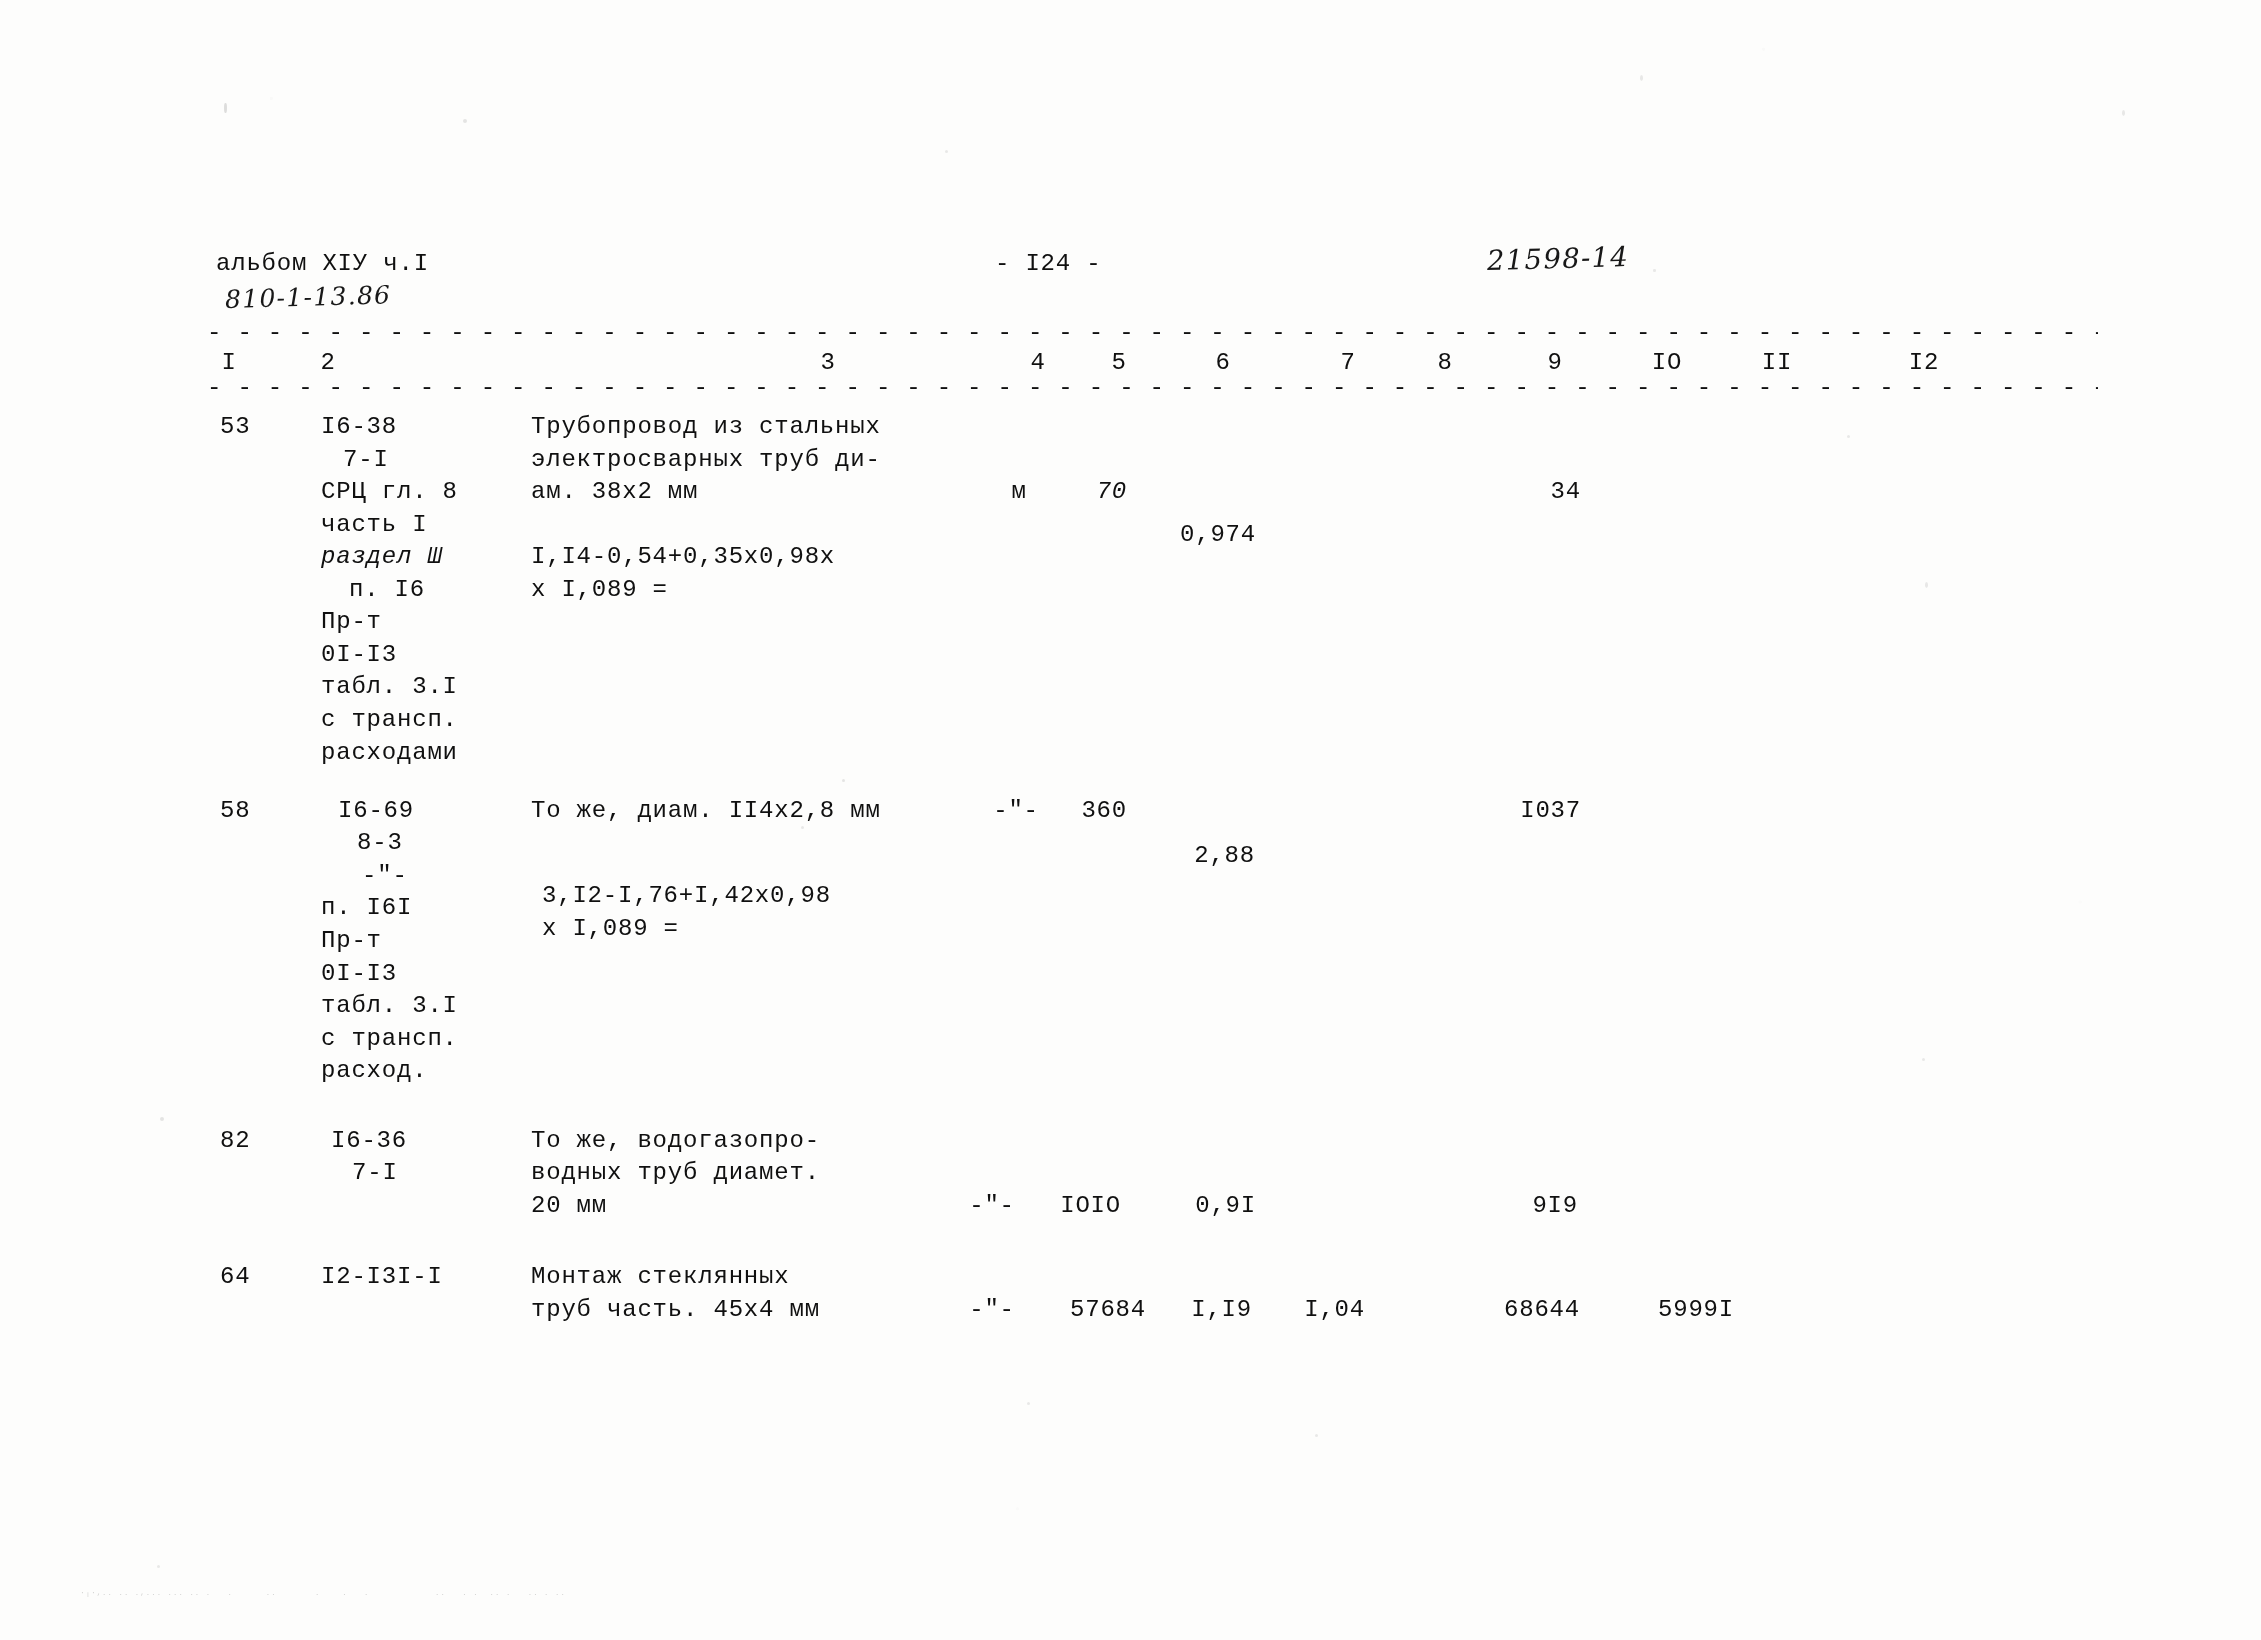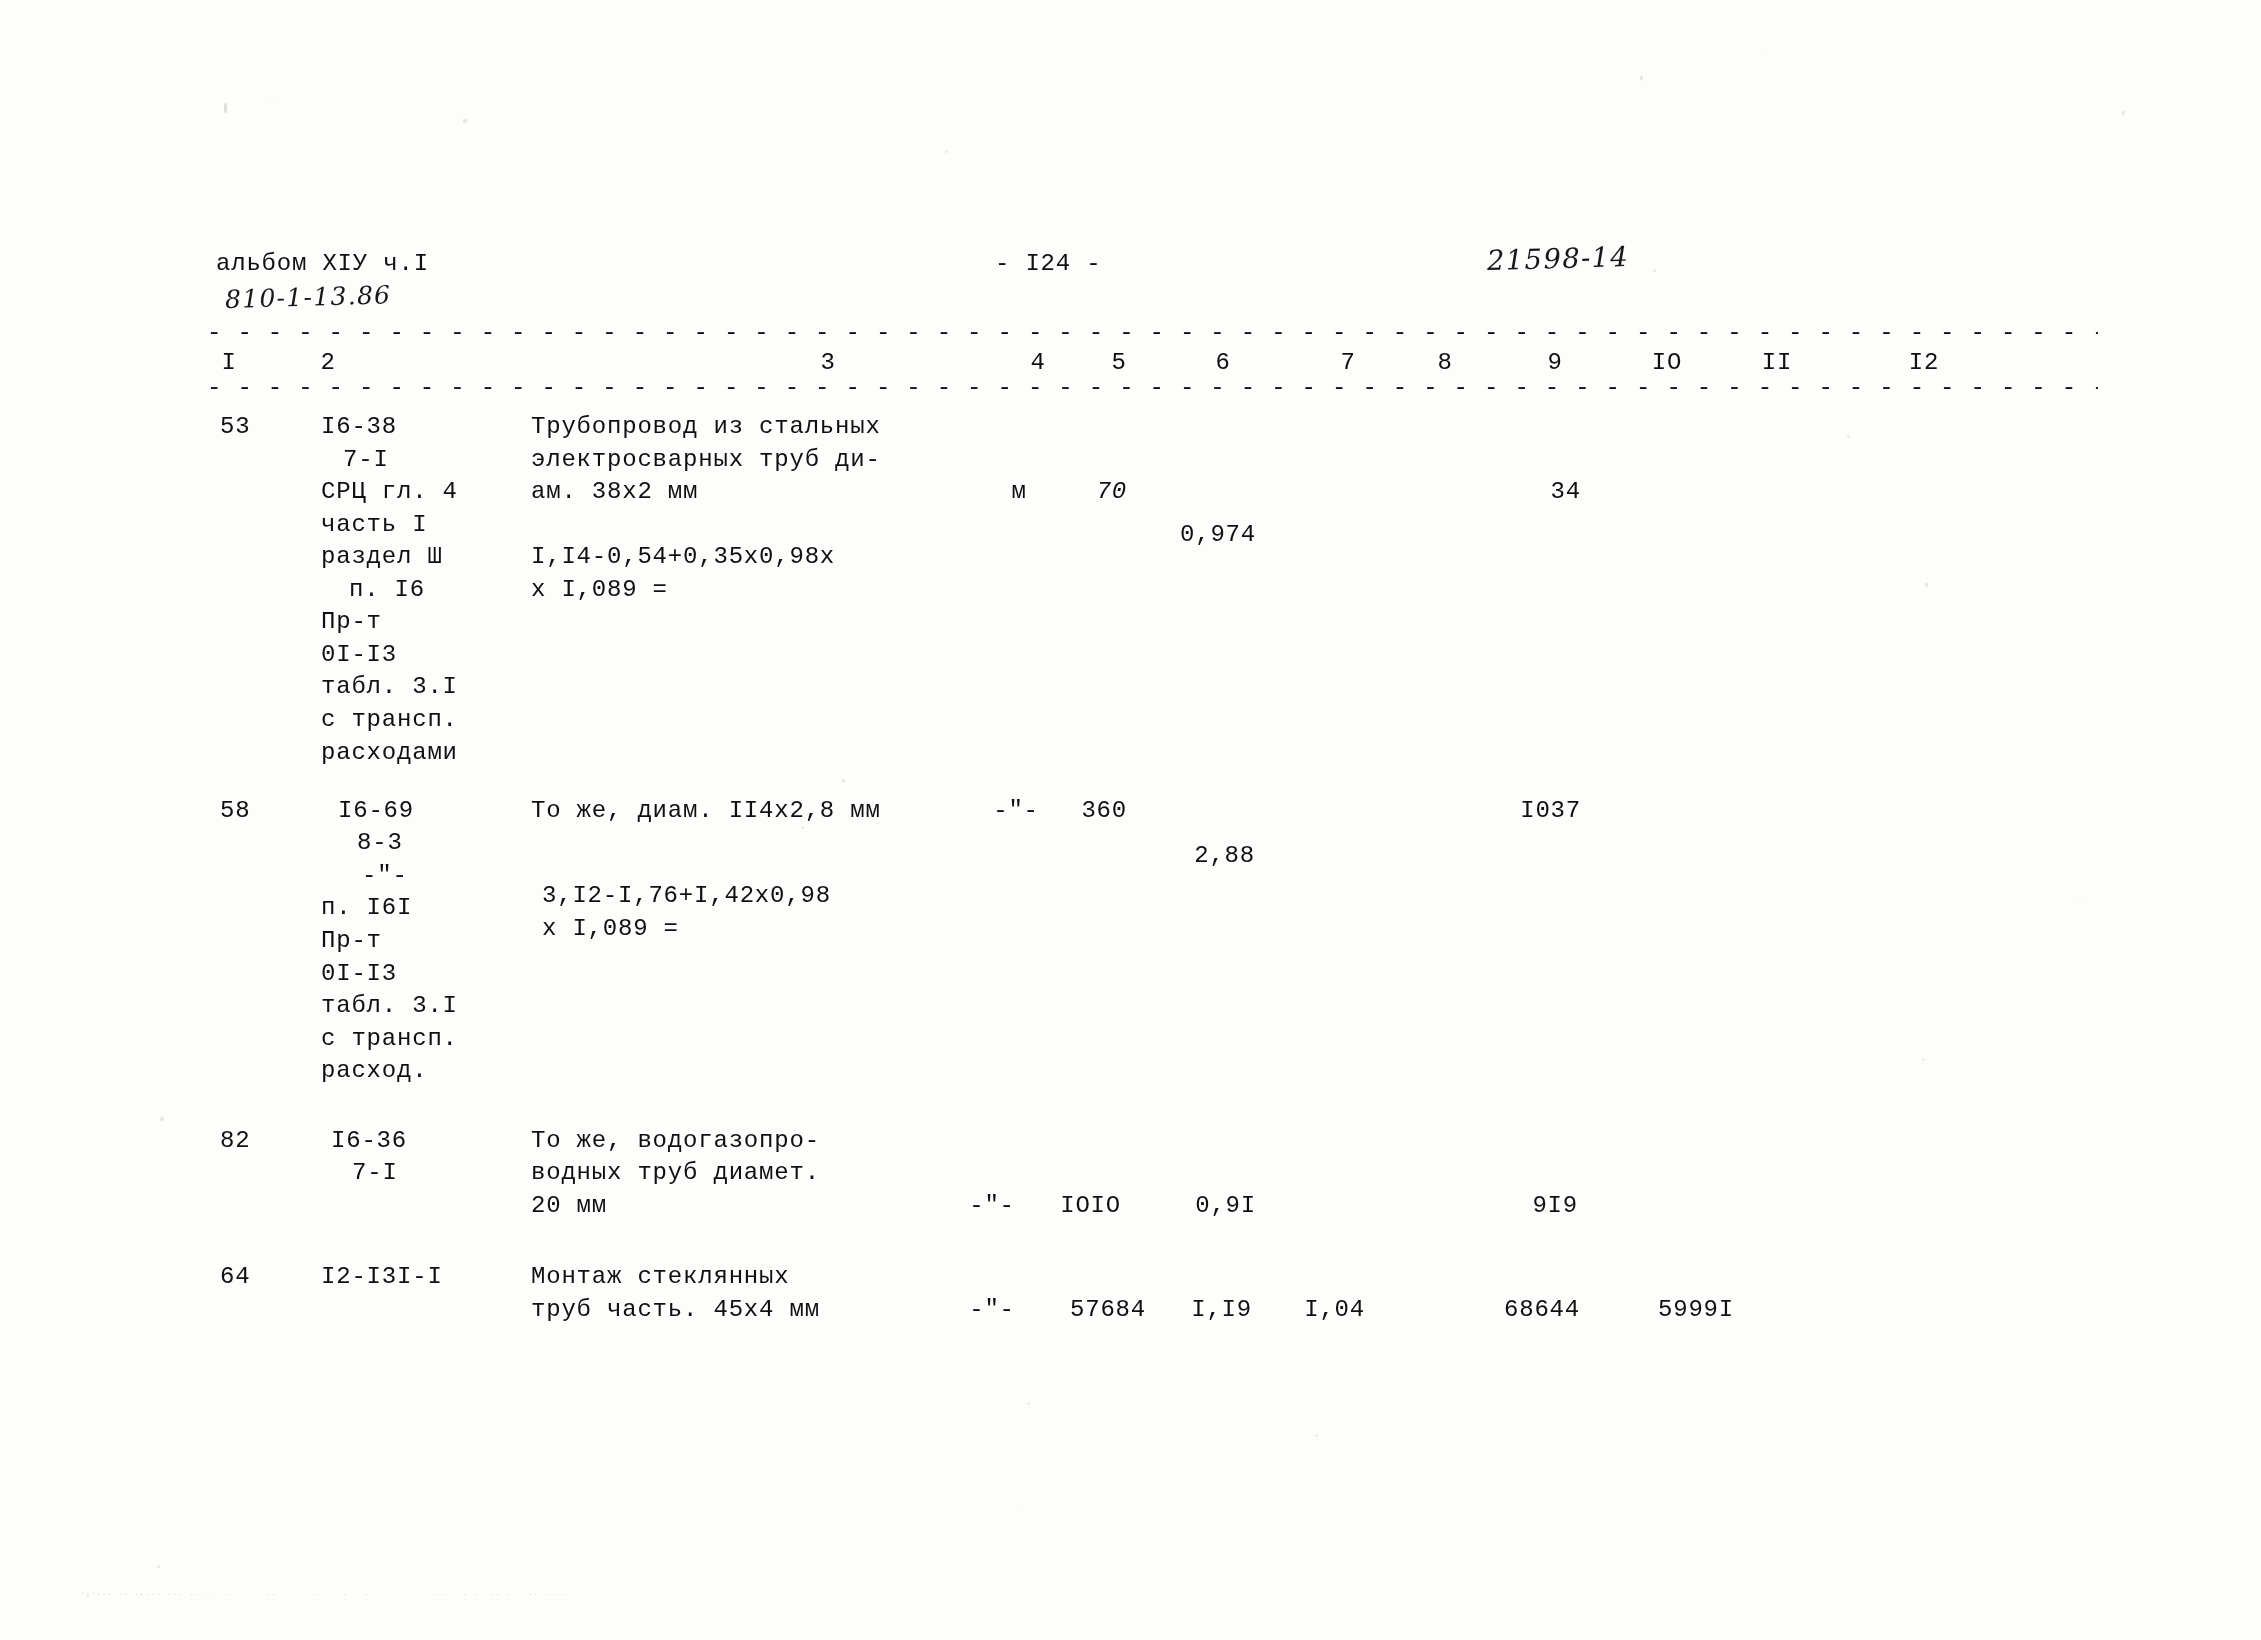--- a/index.html
+++ b/index.html
@@ -114,23 +114,23 @@
   <div class="abs tw ctr" style="left:1752px; top:346px; width:50px;">II</div>
   <div class="abs tw ctr" style="left:1899px; top:346px; width:50px;">I2</div>
 
   <div class="abs dashrule" style="left:207px; top:374px; width:1891px;">- - - - - - - - - - - - - - - - - - - - - - - - - - - - - - - - - - - - - - - - - - - - - - - - - - - - - - - - - - - - - - - - - - - - - - - - - - - - - -</div>
 
   <div>
     <div class="abs tw" style="left:220px; top:410px;">53</div>
 
     <div class="abs tw tw-lines" style="left:321px; top:410px;">I6-38</div>
     <div class="abs tw tw-lines" style="left:343px; top:443px;">7-I</div>
-    <div class="abs tw tw-lines" style="left:321px; top:475px;">СРЦ гл. 4</div>
+    <div class="abs tw tw-lines" style="left:321px; top:475px;">СРЦ гл. 8</div>
     <div class="abs tw tw-lines" style="left:321px; top:508px;">часть I</div>
-    <div class="abs tw tw-lines" style="left:321px; top:540px;">раздел Ш</div>
+    <div class="abs tw tw-lines" style="left:321px; top:540px;font-style:italic;">раздел Ш</div>
     <div class="abs tw tw-lines" style="left:321px; top:573px;margin-left:28px;">п. I6</div>
     <div class="abs tw tw-lines" style="left:321px; top:605px;">Пр-т</div>
     <div class="abs tw tw-lines" style="left:321px; top:638px;">0I-I3</div>
     <div class="abs tw tw-lines" style="left:321px; top:670px;">табл. 3.I</div>
     <div class="abs tw tw-lines" style="left:321px; top:703px;">с трансп.</div>
     <div class="abs tw tw-lines" style="left:321px; top:736px;">расходами</div>
 
     <div class="abs tw tw-lines" style="left:531px; top:410px;">Трубопровод из стальных</div>
     <div class="abs tw tw-lines" style="left:531px; top:443px;">электросварных труб ди-</div>
     <div class="abs tw tw-lines" style="left:531px; top:475px;">ам. 38х2 мм</div>

